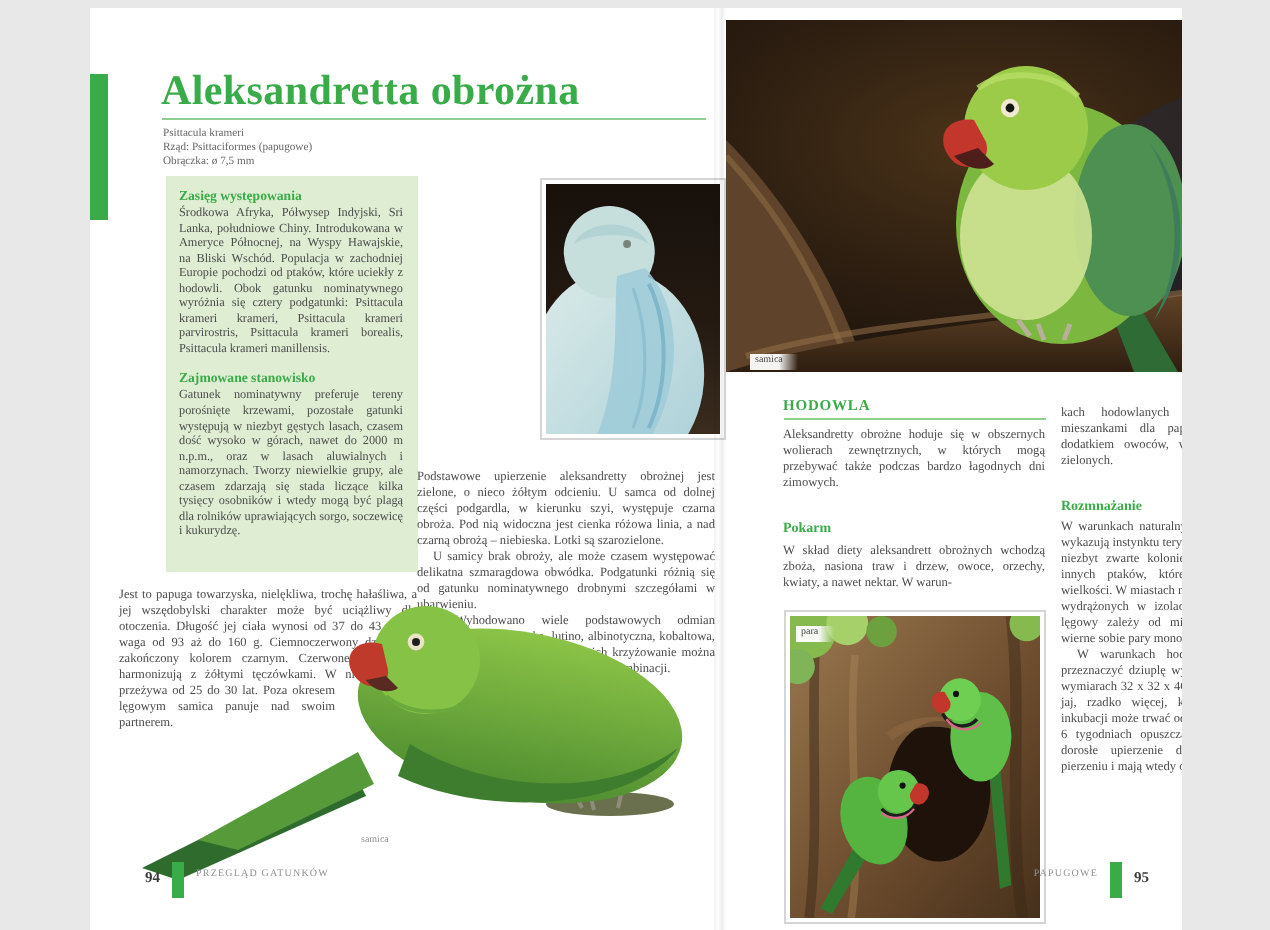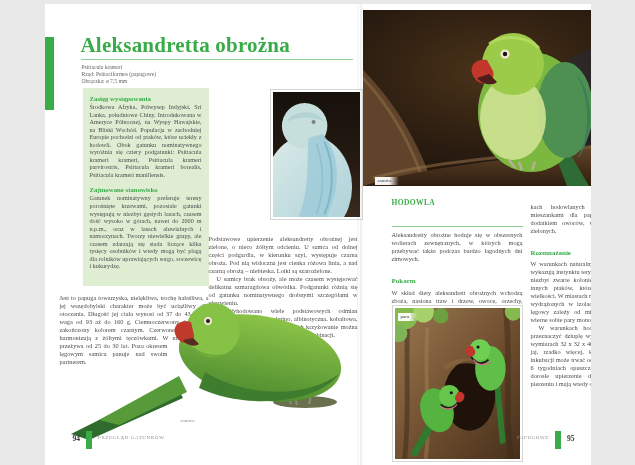--- a/index.html
+++ b/index.html
@@ -14,21 +14,21 @@
   #spread{position:relative;width:546px;height:465px;background:#ffffff;overflow:hidden;margin:4px auto;font-family:Liberation Serif, serif;}
 
   
   .accent-bar{position:absolute;left:0;top:33px;width:9px;height:73px;background:var(--green);}
   .page-title{position:absolute;left:36px;top:29px;font-size:21px;font-weight:bold;color:var(--green);letter-spacing:.2px;white-space:nowrap;}
   .title-rule{position:absolute;left:36px;top:55px;width:272px;height:1px;background:var(--green-light);}
   .taxonomy{position:absolute;left:37px;top:60px;font-size:5.6px;line-height:7px;color:#666;}
   .infobox{position:absolute;left:38px;top:84px;width:126px;height:198px;background:var(--box);padding:7px 7px 5px;}
   .infobox h3{font-size:6.8px;color:var(--green);margin:0 0 2px;font-weight:bold;}
   .infobox p{font-size:6.15px;line-height:7.55px;color:var(--txt);text-align:justify;margin:0 0 7px;}
-  .h-caps{font-size:7.5px;font-weight:bold;color:var(--green);letter-spacing:.4px;border-bottom:1px solid var(--green-light);padding-bottom:19px;}
+  .h-caps{font-size:7.5px;font-weight:bold;color:var(--green);letter-spacing:.4px;border-bottom:1px solid var(--green-light);padding-bottom:2px;}
   .body-txt{font-size:6.3px;line-height:8px;color:var(--txt);text-align:justify;}
   .charakterystyka{position:absolute;left:15px;top:286px;width:150px;}
   .charakterystyka .body-txt{margin-top:4px;}
   .sp{float:right;clear:right;}
   .spl{float:left;clear:left;}
   .upierzenie{position:absolute;left:163px;top:227px;width:150px;}
   .upierzenie .body-txt{margin-top:4px;}
   .upierzenie p{margin:0;}
   .upierzenie p + p{text-indent:8px;}
   .photo-frame{background:#fff;border:1px solid #d5d5d5;padding:2px;}

